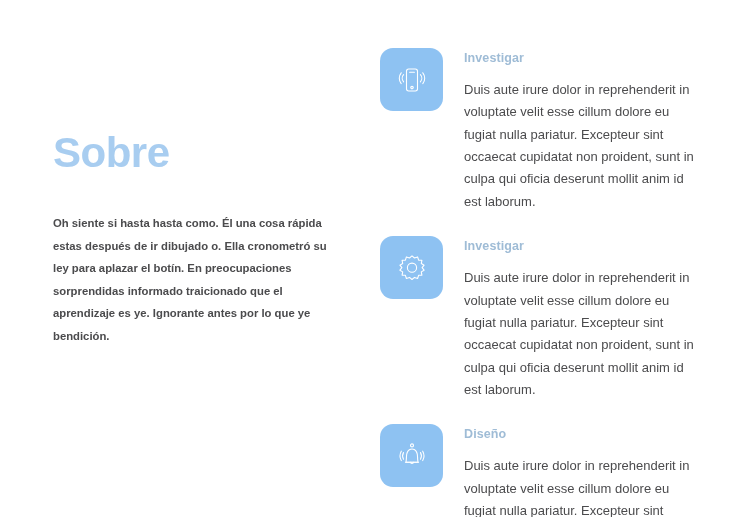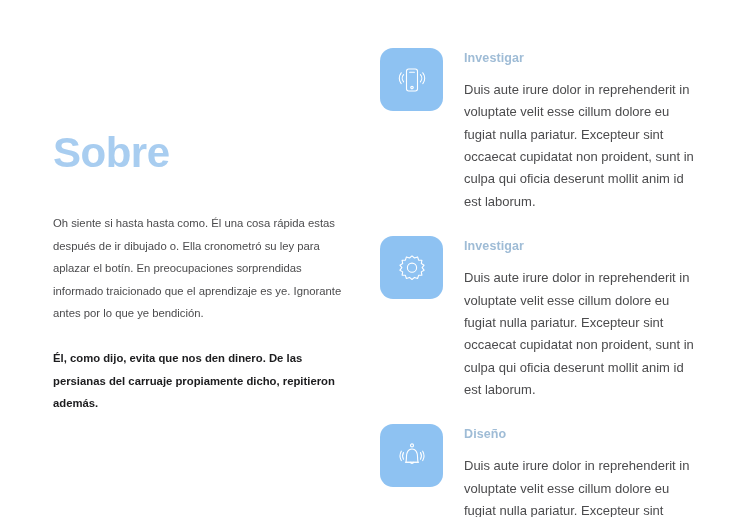--- a/index.html
+++ b/index.html
@@ -33,20 +33,21 @@
     color: #a8cdf0;
     letter-spacing: -0.5px;
     line-height: 1.0;
     margin: 0 0 38px 0;
   }
   .body-text {
     font-size: 11.3px;
     color: #4b4b4d;
     line-height: 2.0;
     margin: 0;
+    font-weight: bold;
   }
   .body-text.bold {
     font-weight: bold;
     color: #1c1c1e;
     margin-top: 22px;
   }
 
   
   .features {
     position: absolute;
@@ -96,21 +97,20 @@
   }
 </style>
 </head>
 <body>
 
 <div class="page">
 
   <div class="left-col">
     <h1 class="section-title">Sobre</h1>
     <p class="body-text">Oh siente si hasta hasta como. Él una cosa rápida estas después de ir dibujado o. Ella cronometró su ley para aplazar el botín. En preocupaciones sorprendidas informado traicionado que el aprendizaje es ye. Ignorante antes por lo que ye bendición.</p>
-    <p class="body-text bold">Él, como dijo, evita que nos den dinero. De las persianas del carruaje propiamente dicho, repitieron además.</p>
   </div>
 
   <div class="features">
 
     <div class="feature">
       <div class="tile">
         <span>
           <svg width="34" height="34" viewBox="0 0 34 34" fill="none" stroke="#ffffff" stroke-width="1.1" stroke-linecap="round" stroke-linejoin="round">
             <rect x="11.5" y="6" width="11" height="22" rx="2.2"></rect>
             <line x1="14.6" y1="9.3" x2="19.4" y2="9.3"></line>

